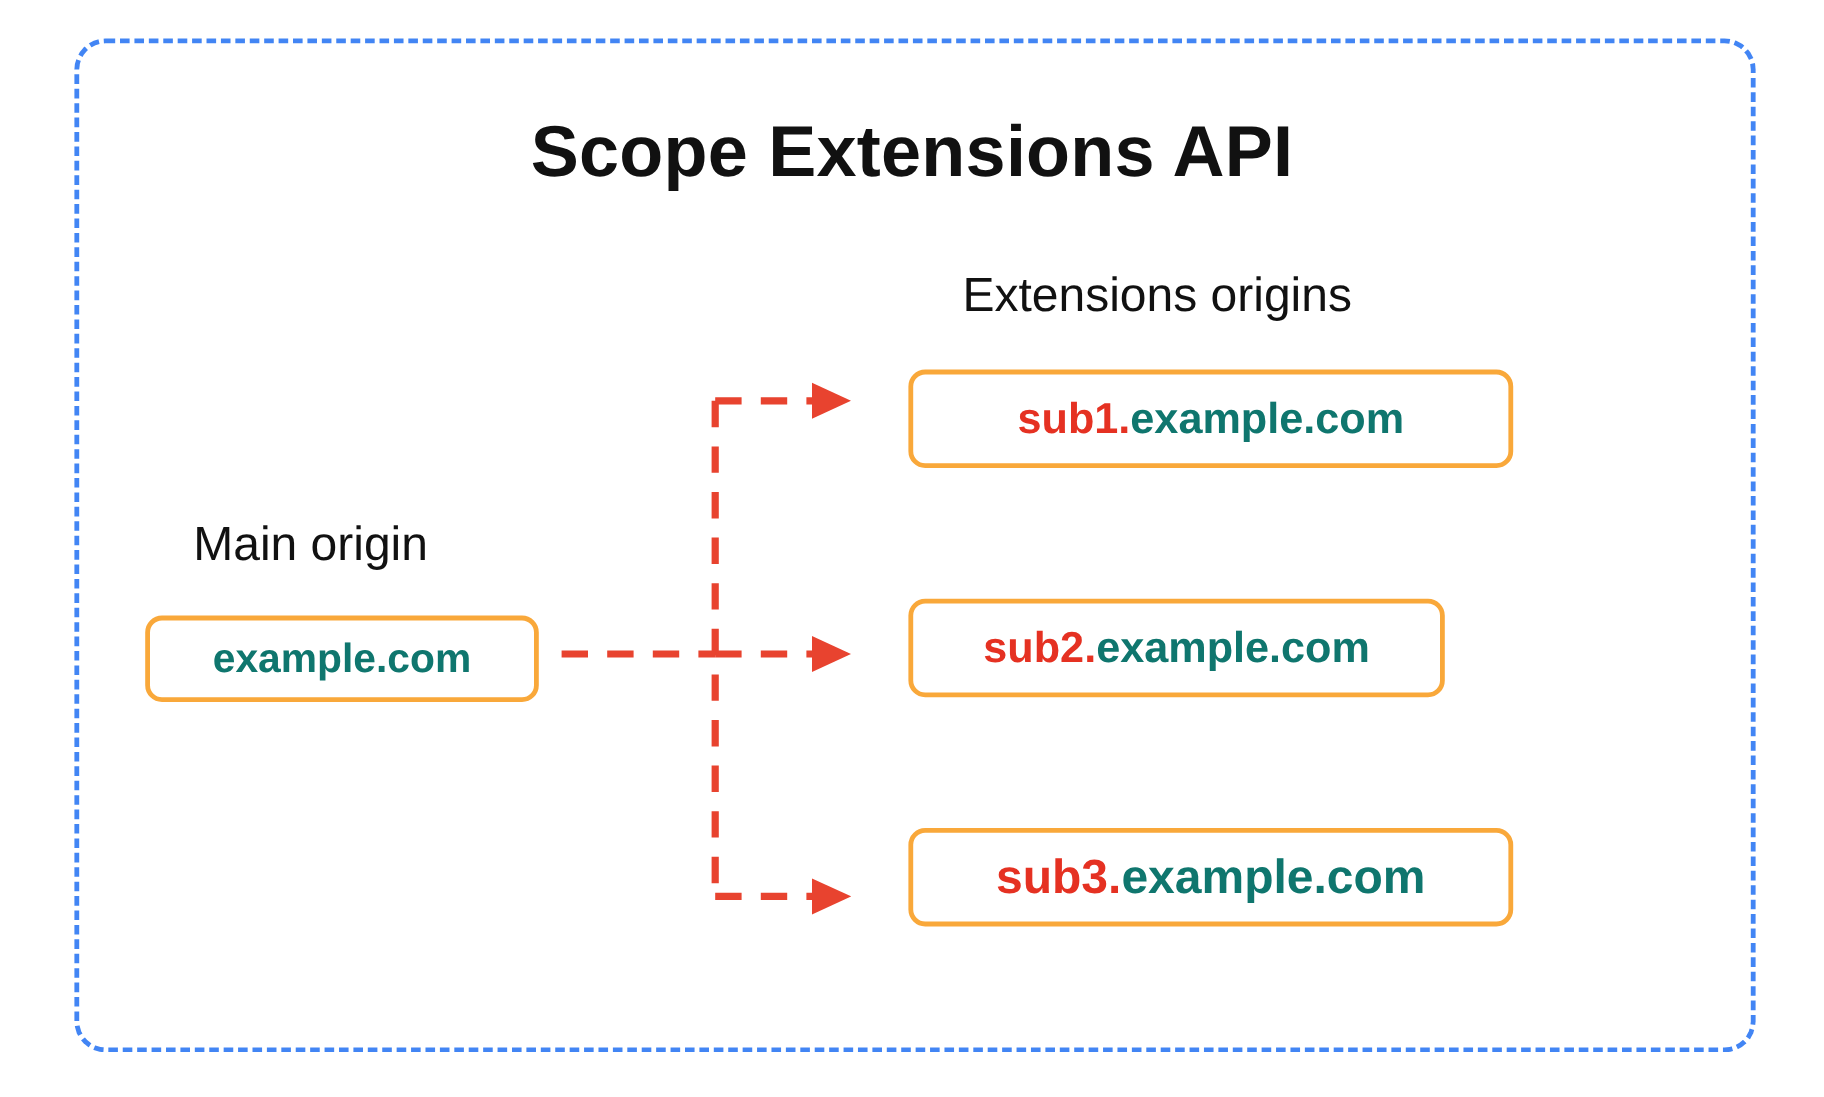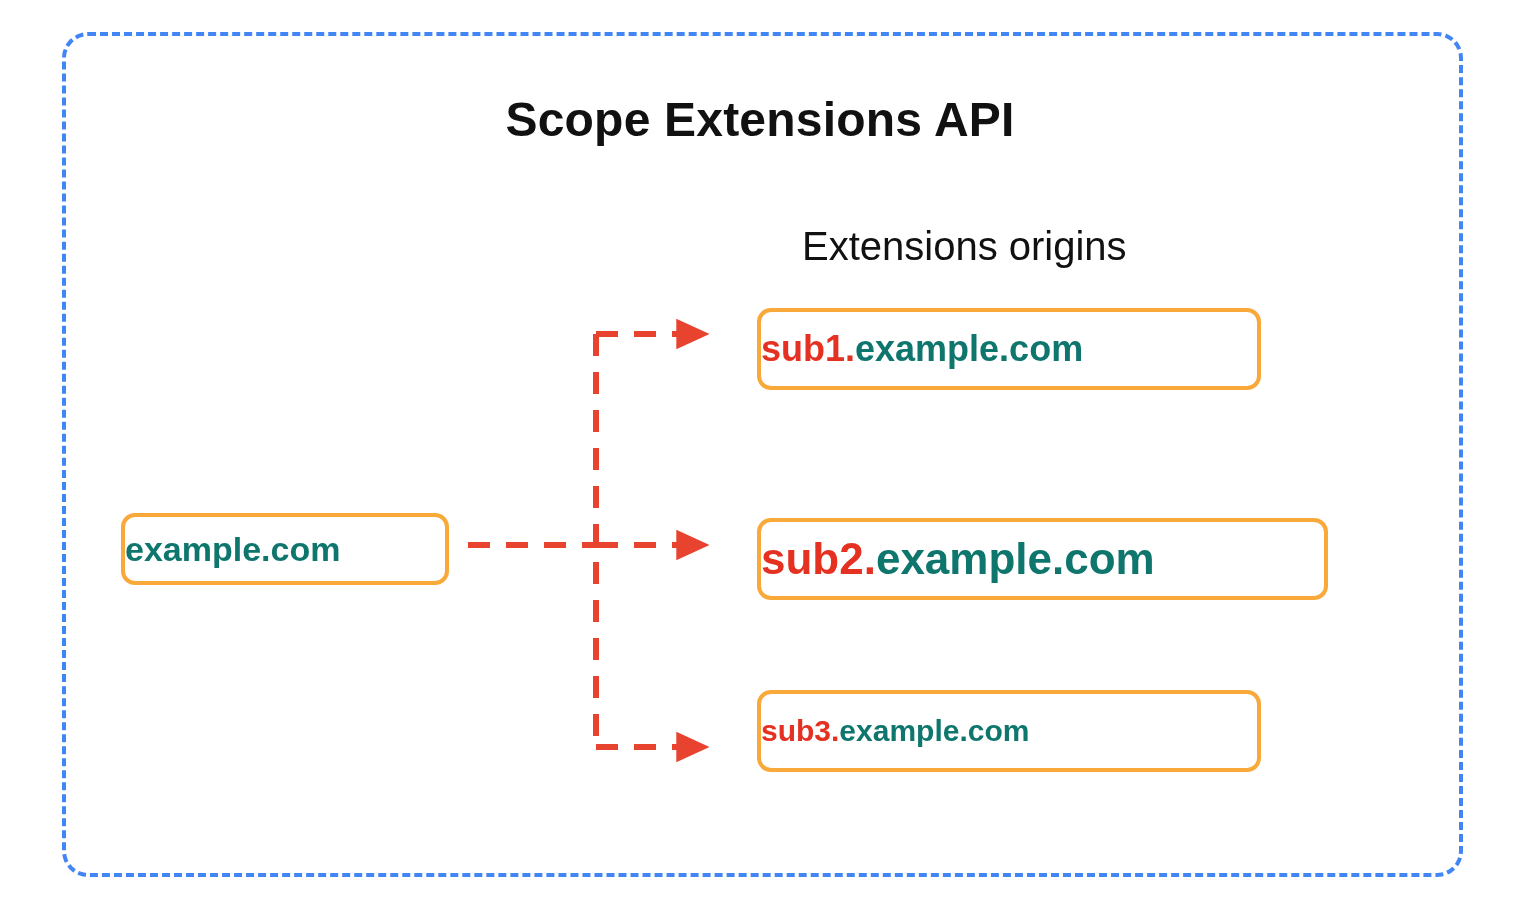--- a/index.html
+++ b/index.html
@@ -31,21 +31,21 @@
     background: transparent;
   }
 
   
   .diagram-title {
     position: absolute;
     left: 0;
     top: 92px;
     width: 1520px;
     text-align: center;
-    font-size: 48px;
+    font-size: 60px;
     font-weight: bold;
     color: #111111;
     letter-spacing: 0.2px;
   }
 
   
   .section-label {
     position: absolute;
     font-size: 40px;
     font-weight: normal;
@@ -63,20 +63,21 @@
 
   
   .origin-box {
     position: absolute;
     box-sizing: border-box;
     border: 4px solid #F9A83A;
     border-radius: 14px;
     background: #ffffff;
     display: flex;
     align-items: center;
+    justify-content: center;
     font-weight: bold;
     white-space: nowrap;
   }
   .origin-box .sub {
     color: #E53122;
   }
   .origin-box .domain {
     color: #0f766e;
   }
 
@@ -89,31 +90,31 @@
   }
   #box-sub1 {
     left: 757px;
     top: 308px;
     width: 504px;
     height: 82px;
     font-size: 36px;
   }
   #box-sub2 {
     left: 757px;
-    top: 518px;
-    width: 571px;
+    top: 499px;
+    width: 447px;
     height: 82px;
-    font-size: 44px;
+    font-size: 36px;
   }
   #box-sub3 {
     left: 757px;
     top: 690px;
     width: 504px;
     height: 82px;
-    font-size: 30px;
+    font-size: 40px;
   }
 
   
   #connectors {
     position: absolute;
     left: 0;
     top: 0;
     width: 1520px;
     height: 914px;
     pointer-events: none;
@@ -123,20 +124,21 @@
 <body>
 
 <div id="canvas">
 
   <div class="outer-frame"></div>
 
   <div class="diagram-title">Scope Extensions API</div>
 
   <div class="section-label" id="label-associated">Extensions origins</div>
 
+  <div class="section-label" id="label-main">Main origin</div>
 
   <svg id="connectors" viewBox="0 0 1520 914" xmlns="http://www.w3.org/2000/svg">
     <defs>
       <marker id="arrowRed" viewBox="0 0 10 10" refX="9" refY="5" markerWidth="5.5" markerHeight="5.5" orient="auto-start-reverse">
         <path d="M 0 0.4 L 10 5 L 0 9.6 z" fill="#E8432F"></path>
       </marker>
     </defs>
 
     <path d="M 468 545 L 596 545" fill="none" stroke="#E8432F" stroke-width="6" stroke-dasharray="22 16" stroke-linecap="butt"></path>
 

